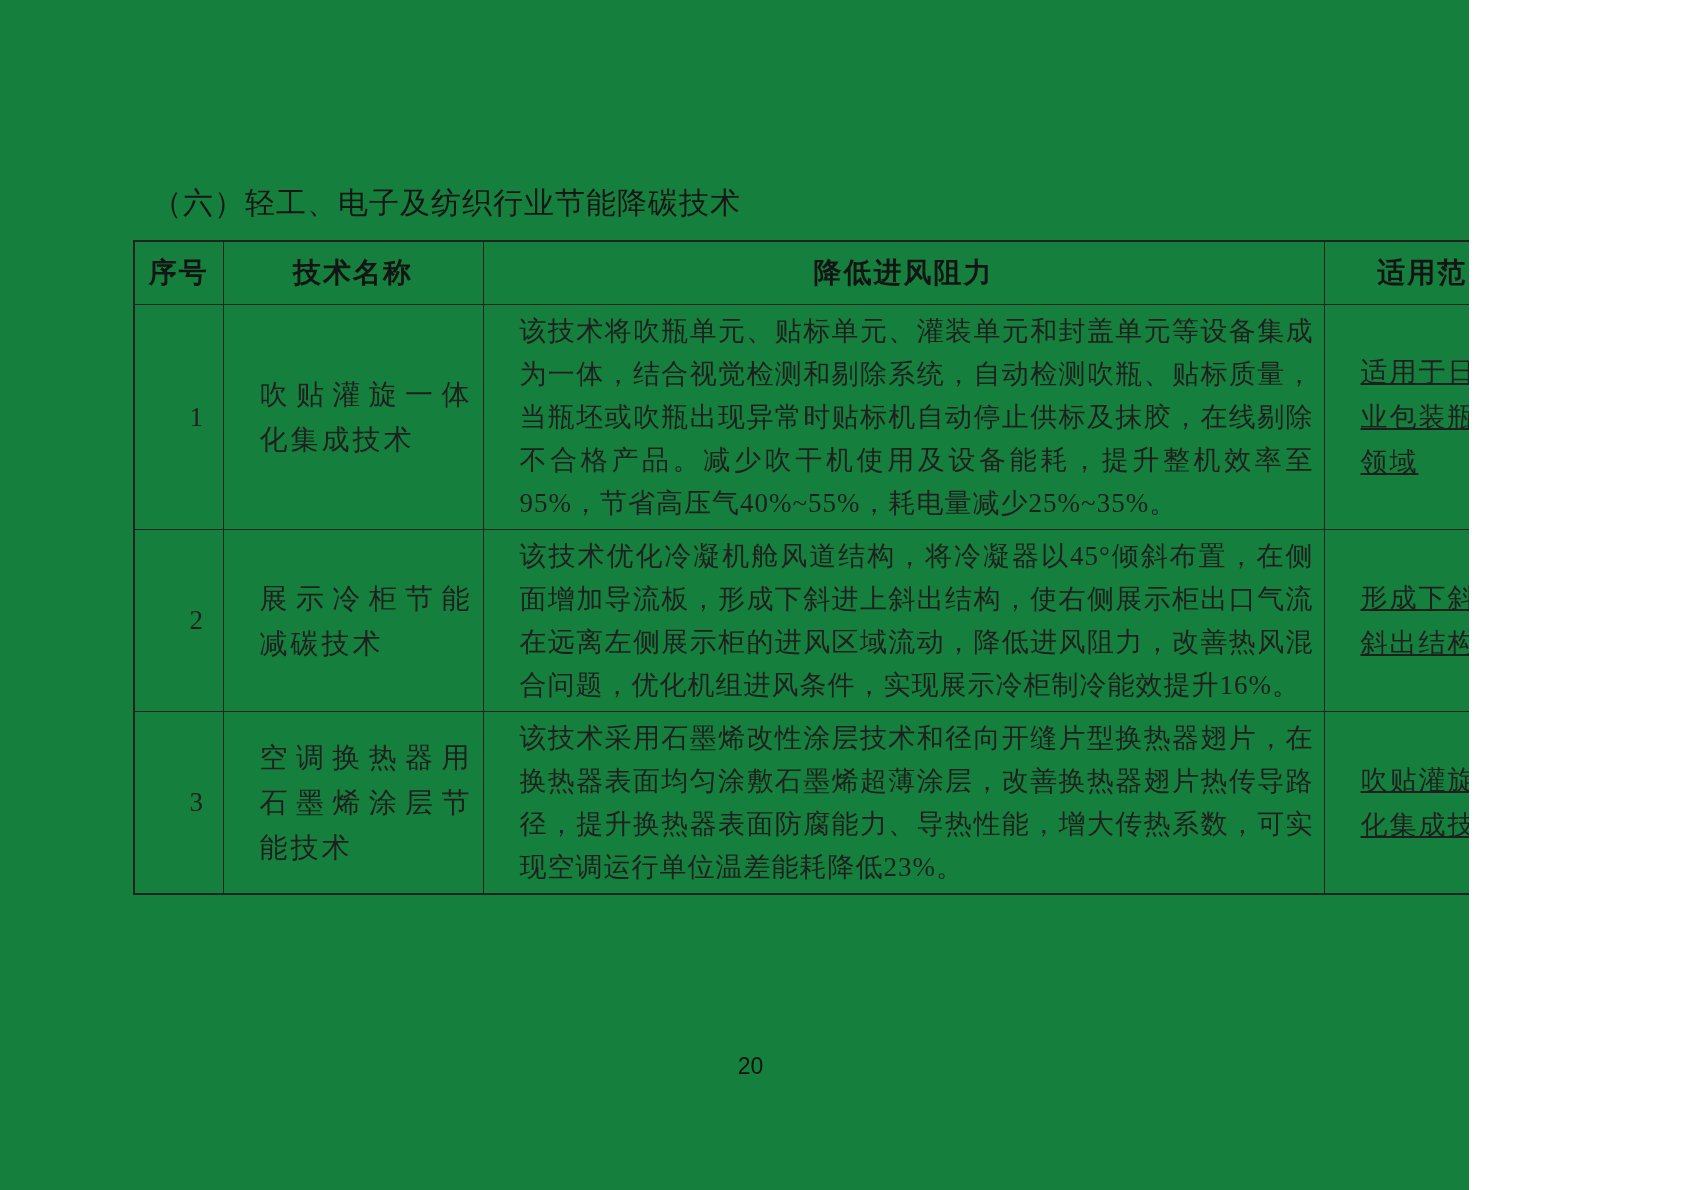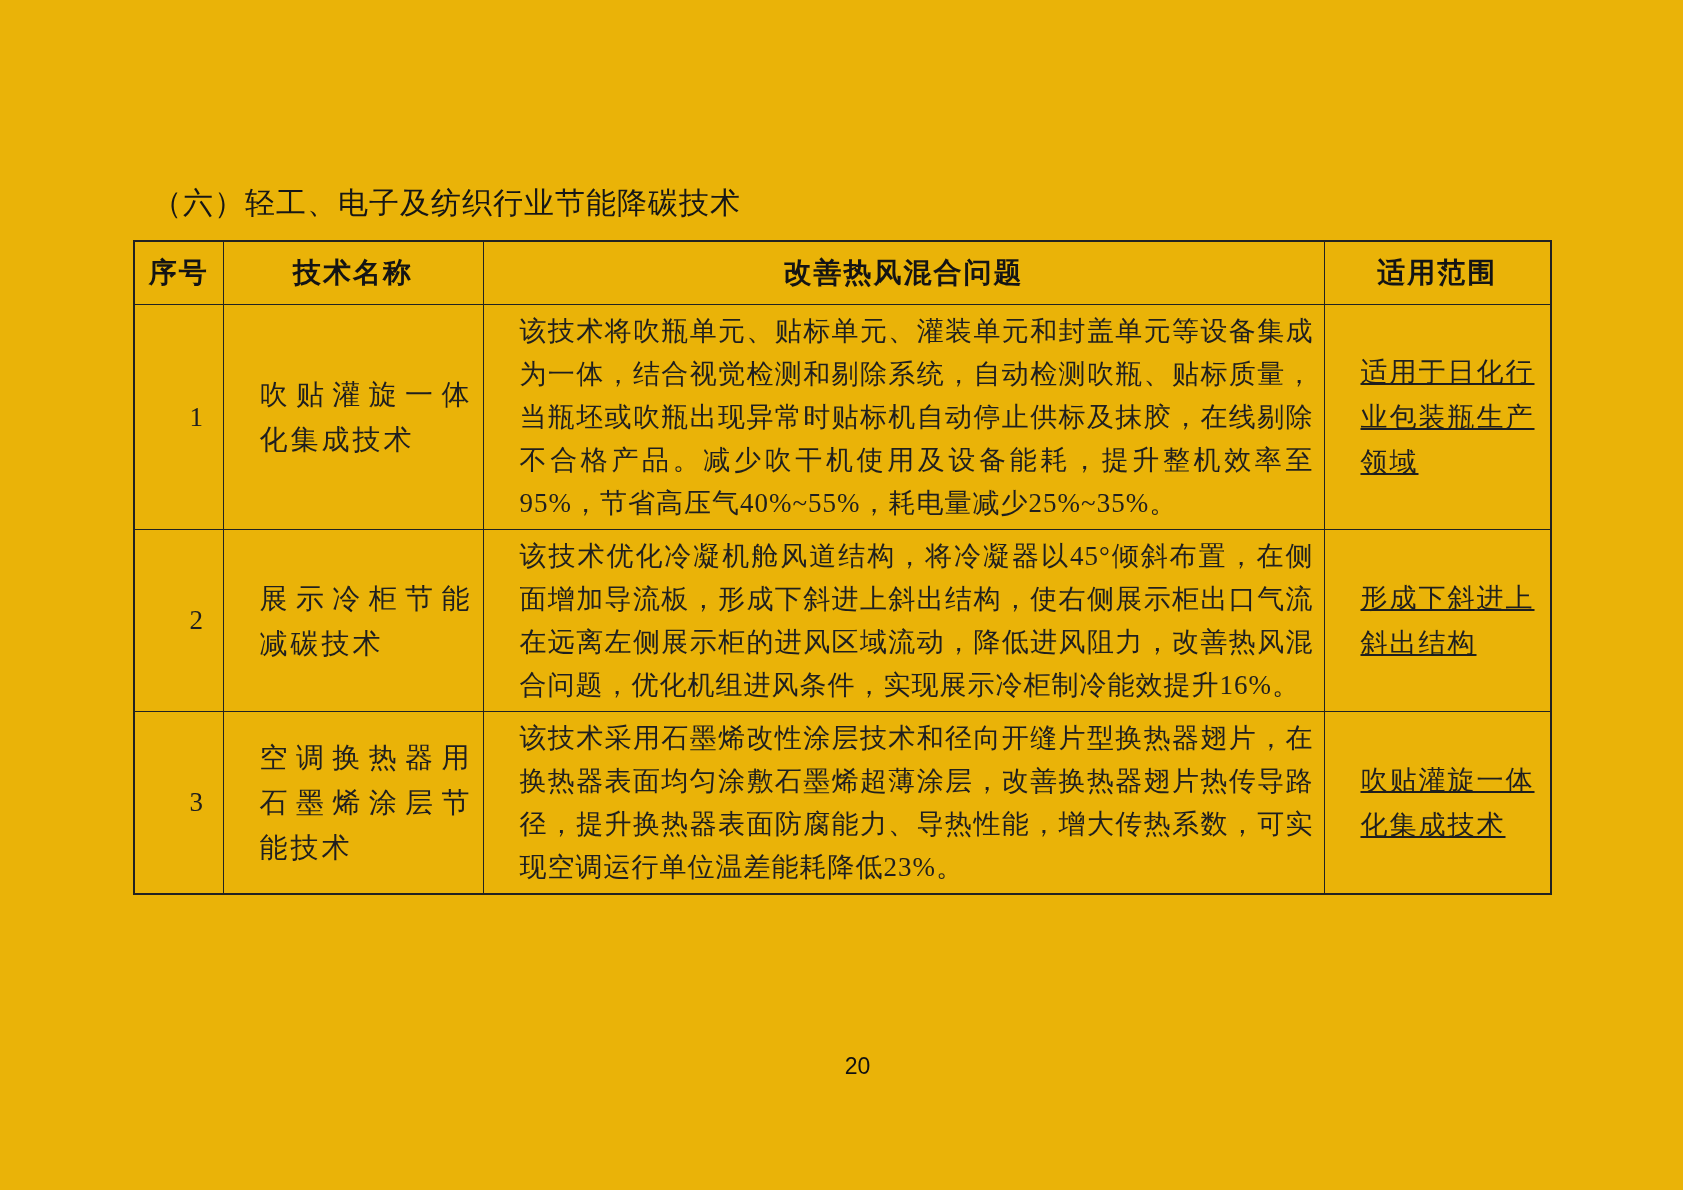--- a/index.html
+++ b/index.html
@@ -2,23 +2,23 @@
 <html lang="zh"><head>
 <meta charset="utf-8">
 <style>
   html, body {
     margin: 0;
     padding: 0;
     background: #ffffff;
   }
   .page {
     position: relative;
-    width: 1683px;
+    width: 1469px;
     height: 1190px;
-    background: #eab308;
+    background: #15803d;
     font-family: "Liberation Serif", "DejaVu Serif", serif;
     color: #1f1f1f;
     overflow: hidden;
   }
   .doc-heading {
     position: absolute;
     top: 183px;
     left: 152px;
     font-size: 30px;
     font-weight: 500;
@@ -112,21 +112,21 @@
     <colgroup>
       <col class="c-no">
       <col class="c-name">
       <col class="c-desc">
       <col class="c-scope">
     </colgroup>
     <thead>
       <tr>
         <th>序号</th>
         <th>技术名称</th>
-        <th>改善热风混合问题</th>
+        <th>降低进风阻力</th>
         <th>适用范围</th>
       </tr>
     </thead>
     <tbody>
       <tr class="row-1">
         <td class="cell-no">1</td>
         <td class="cell-name">吹贴灌旋一体化集成技术</td>
         <td class="cell-desc">该技术将吹瓶单元、贴标单元、灌装单元和封盖单元等设备集成为一体，结合视觉检测和剔除系统，自动检测吹瓶、贴标质量，当瓶坯或吹瓶出现异常时贴标机自动停止供标及抹胶，在线剔除不合格产品。减少吹干机使用及设备能耗，提升整机效率至95%，节省高压气40%~55%，耗电量减少25%~35%。</td>
         <td class="cell-scope">适用于日化行业包装瓶生产领域</td>
       </tr>

